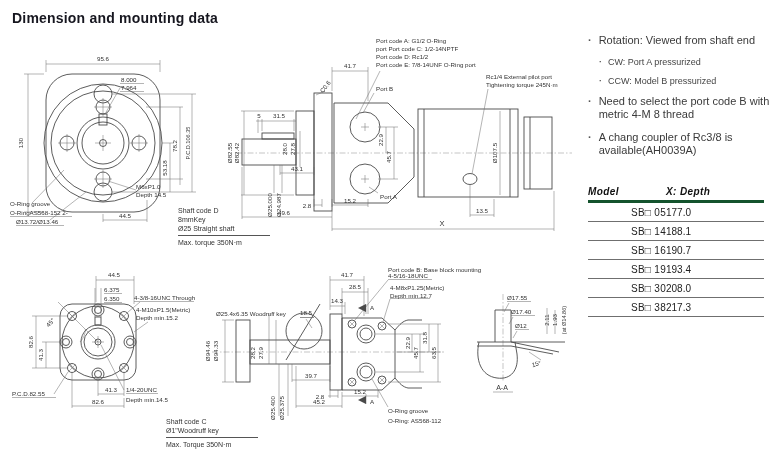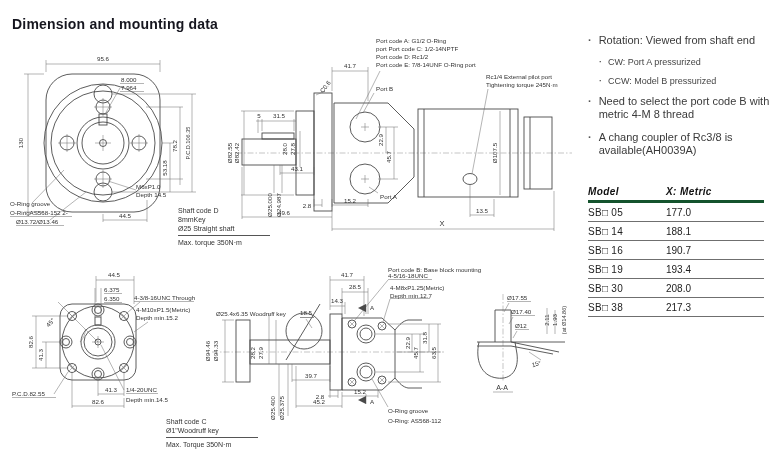--- a/index.html
+++ b/index.html
@@ -1,19 +1,19 @@
 <!DOCTYPE html>
 <html><head>
 <meta charset="utf-8">
 <style>
   html,body{margin:0;padding:0;}
   body{width:776px;height:472px;background:#fff;position:relative;overflow:hidden;
        font-family:"Liberation Sans",sans-serif;color:#333;}
   .abs{position:absolute;}
-  #title{left:12px;top:16px;font-size:14px;font-weight:bold;color:#16161f;letter-spacing:.2px;}
+  #title{left:12px;top:10px;font-size:14px;font-weight:bold;color:#16161f;letter-spacing:.2px;}
   svg{position:absolute;overflow:visible;}
   svg text{font-family:"Liberation Sans",sans-serif;fill:#333;}
   .ln{fill:none;stroke:#4a4a4a;stroke-width:.9;}
   .lt{fill:none;stroke:#6a6a6a;stroke-width:.5;}
   .cl{fill:none;stroke:#8a8a8a;stroke-width:.5;stroke-dasharray:6 2 1.5 2;}
   .fil{fill:#4a4a4a;stroke:none;}
   .dim{font-size:6.2px;text-anchor:middle;}
   .ann{font-size:6.2px;text-anchor:start;}
   .sm{font-size:5.6px;}
   
@@ -24,21 +24,21 @@
   #notes{left:588px;top:34px;width:184px;}
   .nb{display:flex;gap:7px;font-size:11px;color:#3a3a3a;margin-bottom:9px;line-height:13.5px;}
   .ns{display:flex;gap:6px;font-size:9px;color:#454545;margin:0 0 9px 11px;line-height:10px;}
   .blt{font-weight:bold;color:#555;}
   
   #tbl{left:588px;top:184px;width:176px;}
   .thead{display:flex;border-bottom:3px solid #14532d;padding:2px 0 3px;
          font-size:10px;font-weight:bold;font-style:italic;letter-spacing:.4px;color:#111;}
   .th{width:78px;}
   .trow{display:flex;border-bottom:1.2px solid #6f6f6f;padding:4px 0 3px;font-size:10px;color:#222;}
-  .tm{width:78px;letter-spacing:.3px;}
+  .tm{width:78px;letter-spacing:.3px;text-align:right;}
 </style>
 </head>
 <body>
 
 <div class="abs" id="title">Dimension and mounting data</div>
 
 <svg style="left:8px;top:50px" width="222" height="212" viewBox="0 0 222 212">
   <g class="ln">
     <rect x="38" y="24" width="114" height="138" rx="26"></rect>
     <circle cx="95" cy="44" r="9"></circle>
@@ -313,21 +313,21 @@
   </div>
   <div class="nb">
     <span class="blt">·</span>
     <span>A chang coupler of Rc3/8 is available(AH0039A)</span>
   </div>
 </div>
 
 <div class="abs" id="tbl">
   <div class="thead">
     <span class="th">Model</span>
-    <span class="th">X: Metric</span>
+    <span class="th">X: Depth</span>
   </div>
   <div class="trow">
       <span class="tm">SB□ 05</span>
       <span>177.0</span>
     </div>
   <div class="trow">
       <span class="tm">SB□ 14</span>
       <span>188.1</span>
     </div>
   <div class="trow">

